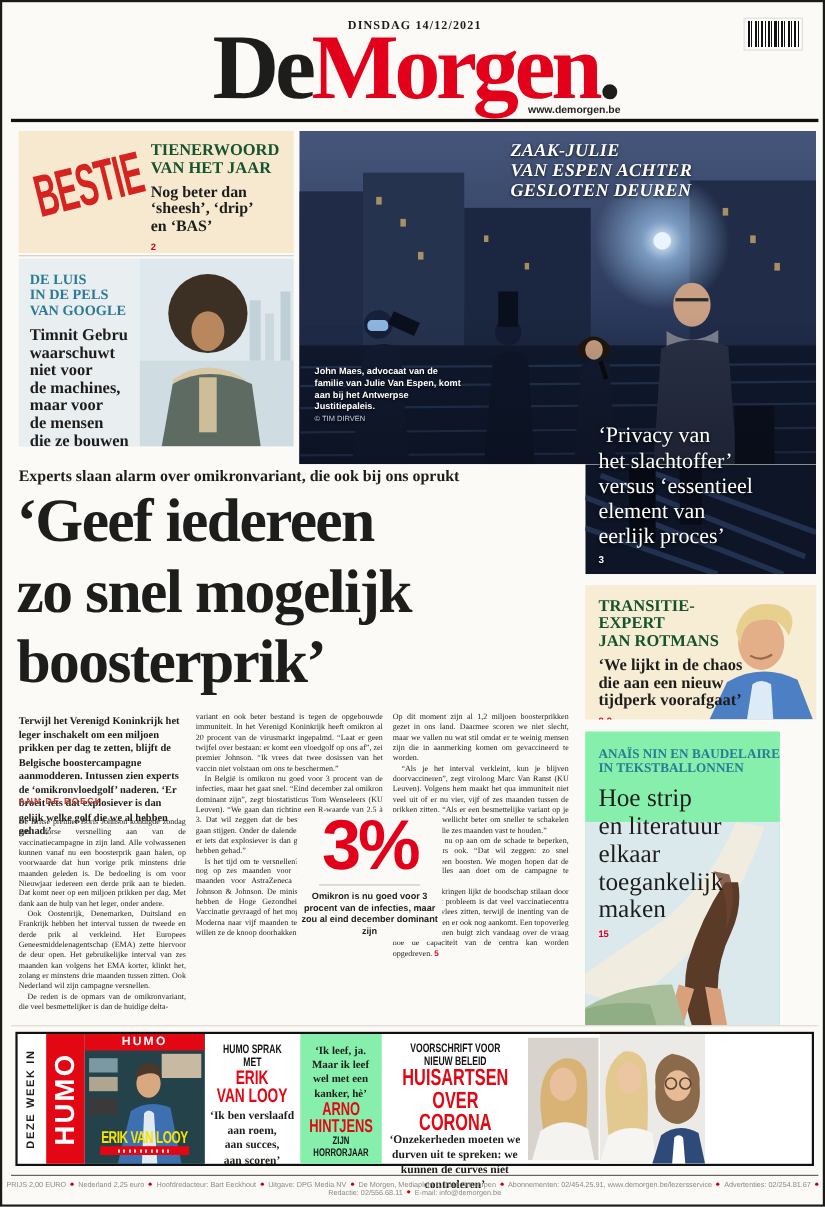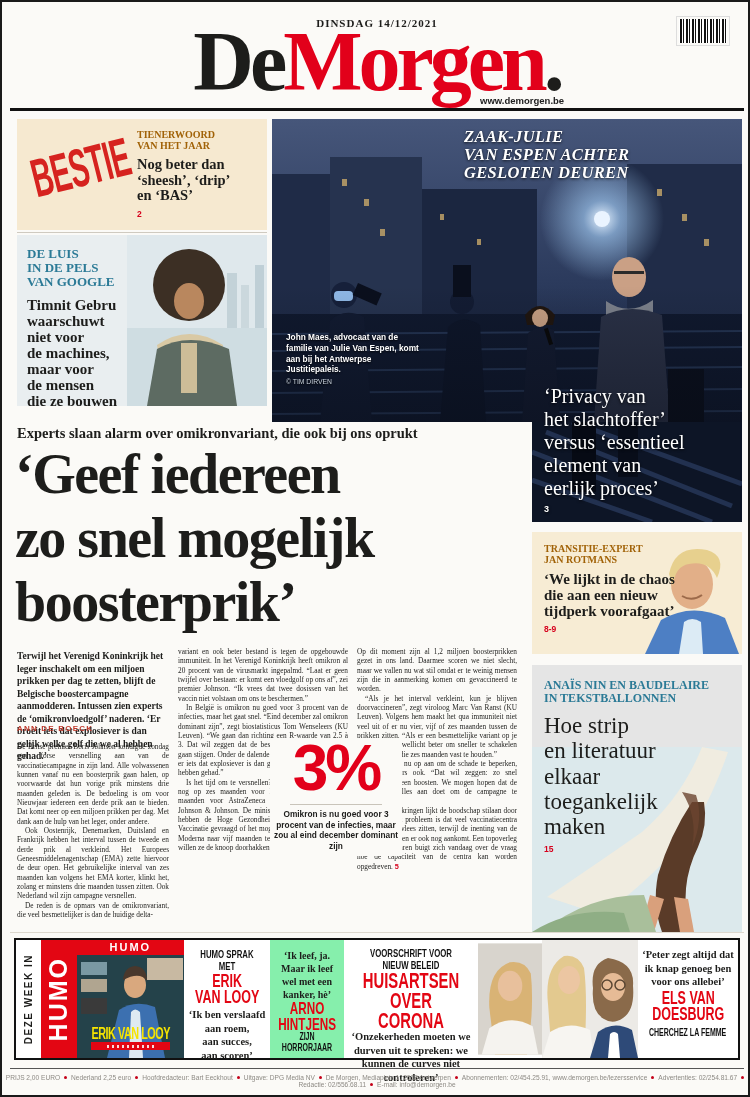--- a/index.html
+++ b/index.html
@@ -28,21 +28,21 @@
              background-clip:content-box; padding:2px; }
   .m-rule { top:106px; left:8px; width:734px; height:3px; background:#111; }
 
   
   .bestie { top:117px; left:15px; width:250px; height:111px; background:#f6e9d0; }
   .stamp { position:absolute; top:28px; left:-4px; width:135px; text-align:center;
            color:#d6231f; font-weight:700; font-size:36px; letter-spacing:-1px;
            font-family:"Liberation Sans",sans-serif;
            transform:rotate(-14deg) scale(0.8,1.5); }
   .bestie-txt { position:absolute; top:11px; left:120px; width:124px; }
-  .kick-red { color:#a16207; font-weight:700; font-size:10px; line-height:1.05; }
+  .kick-red { color:#14532d; font-weight:700; font-size:15px; line-height:1.05; }
   .kick-teal { color:#2b7a96; font-weight:700; font-size:13px; line-height:1.08; }
   .box-title { font-weight:700; font-size:14.5px; line-height:1.07; margin-top:6px; }
   .pageno { color:#d6001c; font-weight:700; font-size:8.5px; margin-top:5px;
             font-family:"Liberation Sans",sans-serif; }
   .hair1 { top:230px; left:15px; width:250px; height:1px; background:#cfcac0; }
   .google { top:233px; left:15px; width:250px; height:171px; background:#e9eef0; overflow:hidden; }
   .google svg { position:absolute; right:0; top:0; }
   .google-txt { position:absolute; top:12px; left:10px; width:120px; }
   .google .box-title { font-size:15px; margin-top:8px; }
 
@@ -80,21 +80,21 @@
               letter-spacing:-3px; font-family:"Liberation Sans",sans-serif; }
   .stat-rule { width:92px; height:1px; background:#c9c4ba; margin:5px auto 4px; }
   .stat-cap { font-weight:700; font-size:8.3px; line-height:1.3;
               font-family:"Liberation Sans",sans-serif; }
 
   
   .rotmans { top:530px; left:530px; width:210px; height:122px; background:#f7ecd4; overflow:hidden; }
   .rotmans svg { position:absolute; right:0; top:0; }
   .rotmans-txt { position:absolute; top:12px; left:12px; width:140px; }
   .rotmans .box-title { font-size:15px; }
-  .anais { top:663px; left:530px; width:210px; height:267px; background:#e5e5e5; overflow:hidden; }
+  .anais { top:663px; left:530px; width:177px; height:267px; background:#86efac; overflow:hidden; }
   .anais svg { position:absolute; right:0; bottom:0; }
   .anais-txt { position:absolute; top:14px; left:12px; width:190px; }
   .anais-title { font-size:23px; line-height:1.1; margin-top:8px; font-weight:400; }
 
   
   .hair2 { top:930px; left:8px; width:734px; height:1px; background:#ddd8ce; }
   .strip { top:936px; left:12px; width:726px; height:122px; border:2px solid #111;
            display:flex; background:#fff; }
   .vert { writing-mode:vertical-rl; transform:rotate(180deg); }
   .s-deze { width:26px; display:flex; align-items:center; justify-content:center; }
@@ -405,26 +405,20 @@
         <path d="M22 16 Q2 28 6 64 L10 118 L42 118 Q46 58 42 28 Q36 14 22 16 Z" fill="#e3c98f"></path>
         <ellipse cx="27" cy="40" rx="11" ry="14" fill="#ecc6a2"></ellipse>
         <path d="M0 118 L8 92 Q27 80 48 90 L52 118 Z" fill="#f7f5f1"></path>
         <path d="M66 18 Q48 24 51 48 Q49 72 62 79 Q71 85 81 78 Q93 70 91 46 Q93 22 66 18 Z" fill="#8a6a4a"></path>
         <ellipse cx="71" cy="47" rx="12" ry="14" fill="#e6bb96"></ellipse>
         <circle cx="65" cy="45" r="5" fill="none" stroke="#5a4632" stroke-width="1.5"></circle>
         <circle cx="78" cy="45" r="5" fill="none" stroke="#5a4632" stroke-width="1.5"></circle>
         <path d="M48 118 L56 92 Q72 80 90 90 L96 118 Z" fill="#2e4a78"></path>
         <path d="M66 118 L68 94 Q72 90 76 94 L78 118 Z" fill="#fff"></path>
       </svg>
-      <div class="els-txt">
-        <div class="strip-quote" style="margin-top:0">‘Peter zegt altijd dat ik knap genoeg ben voor ons allebei’</div>
-        <div><span class="cnd red-name prewrap">ELS VAN
-DOESBURG</span></div>
-        <div><span class="cnd blk" style="font-size:9px">CHERCHEZ LA FEMME</span></div>
-      </div>
     </div>
   </div>
 
   <div class="abs f-rule"></div>
   <div class="abs footer">
     <span>PRIJS 2,00 EURO</span><span class="dot"></span><span>Nederland 2,25 euro</span><span class="dot"></span><span>Hoofdredacteur: Bart Eeckhout</span><span class="dot"></span><span>Uitgave: DPG Media NV</span><span class="dot"></span><span>De Morgen, Mediaplein 1, 2018 Antwerpen</span><span class="dot"></span><span>Abonnementen: 02/454.25.91, www.demorgen.be/lezersservice</span><span class="dot"></span><span>Advertenties: 02/254.81.67</span><span class="dot"></span><span>Redactie: 02/556.68.11</span><span class="dot"></span><span>E-mail: info@demorgen.be</span>
   </div>
 
 </div>
 

